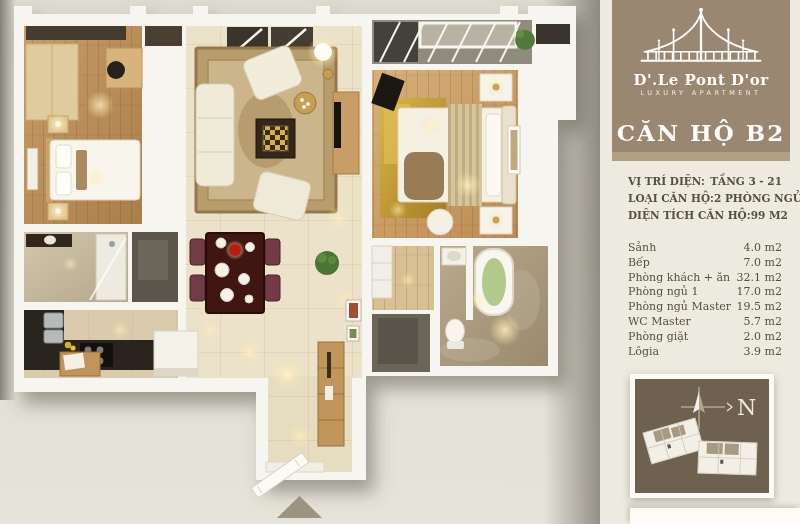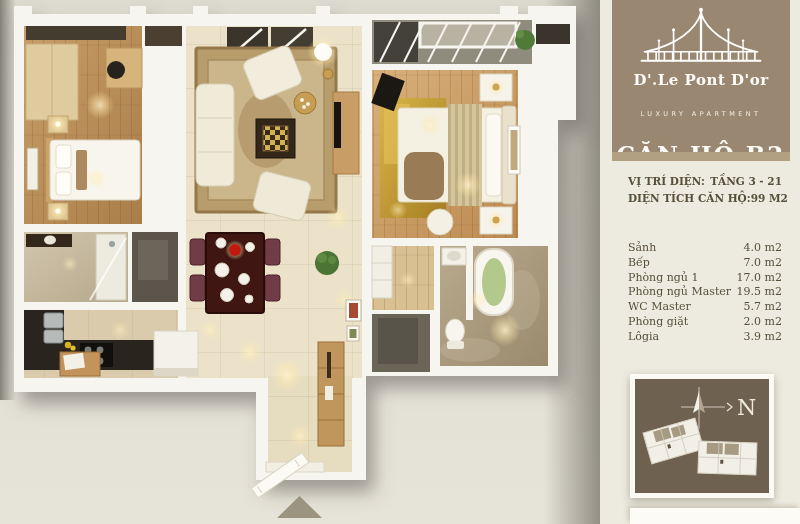--- a/index.html
+++ b/index.html
@@ -8,21 +8,21 @@
          font-family:"DejaVu Serif","Liberation Serif",serif;}
   .floorplan-svg{position:absolute;left:0;top:0;}
   
   .sidebar{position:absolute;left:600px;top:0;width:200px;height:524px;background:#edebdf;}
   .sb-header{position:absolute;left:12px;top:0;width:178px;height:152px;background:#9a8771;
              text-align:center;color:#fff;overflow:hidden;}
   .sb-strip{position:absolute;left:12px;top:152px;width:178px;height:9px;background:#b2a083;}
   .bridge-wrap{margin-top:6px;}
   .logo-name{font-weight:bold;font-size:15px;letter-spacing:.5px;color:#fefdf9;margin-top:-3px;}
   .logo-sub{font-family:"DejaVu Sans","Liberation Sans",sans-serif;font-size:6.5px;
-            letter-spacing:3.4px;color:#f2ede2;margin-top:21px;}
+            letter-spacing:3.4px;color:#f2ede2;margin-top:0;}
   .sb-title{font-size:23px;font-weight:600;letter-spacing:2px;color:#fdfdf9;margin-top:22px;}
   .sb-info{position:absolute;left:0;top:173px;width:200px;}
   .info-row{display:flex;justify-content:space-between;padding:0 18px 0 28px;height:17px;
             line-height:17px;font-size:10.5px;font-weight:bold;color:#57503b;white-space:nowrap;}
   .sb-rooms{position:absolute;left:0;top:241px;width:200px;}
   .room-row{display:flex;justify-content:space-between;padding:0 18px 0 28px;height:14.8px;
             line-height:14.8px;font-size:11px;color:#57503b;white-space:nowrap;}
   .siteplan-box{position:absolute;left:30px;top:374px;width:144px;height:124px;background:#6f6150;
                 border:5px solid #fbfaf5;box-sizing:border-box;
                 box-shadow:0 3px 8px rgba(70,60,45,.35);}
@@ -411,33 +411,41 @@
       <div class="sb-title">CĂN HỘ B2</div>
     </div>
     <div class="sb-strip"></div>
 
     <div class="sb-info">
       <div class="info-row">
         <span>VỊ TRÍ DIỆN:</span>
         <span>TẦNG  3 - 21</span>
       </div>
       <div class="info-row">
+        <span>LOẠI CĂN HỘ:</span>
+        <span>2 PHÒNG NGỦ</span>
+      </div>
+      <div class="info-row">
         <span>DIỆN TÍCH CĂN HỘ:</span>
         <span>99 M2</span>
       </div>
     </div>
 
     <div class="sb-rooms">
       <div class="room-row">
         <span>Sảnh</span>
           <span>4.0 m2</span>
       </div>
       <div class="room-row">
         <span>Bếp</span>
           <span>7.0 m2</span>
+      </div>
+      <div class="room-row">
+        <span>Phòng khách + ăn</span>
+          <span>32.1 m2</span>
       </div>
       <div class="room-row">
         <span>Phòng ngủ 1</span>
           <span>17.0 m2</span>
       </div>
       <div class="room-row">
         <span>Phòng ngủ Master</span>
           <span>19.5 m2</span>
       </div>
       <div class="room-row">

